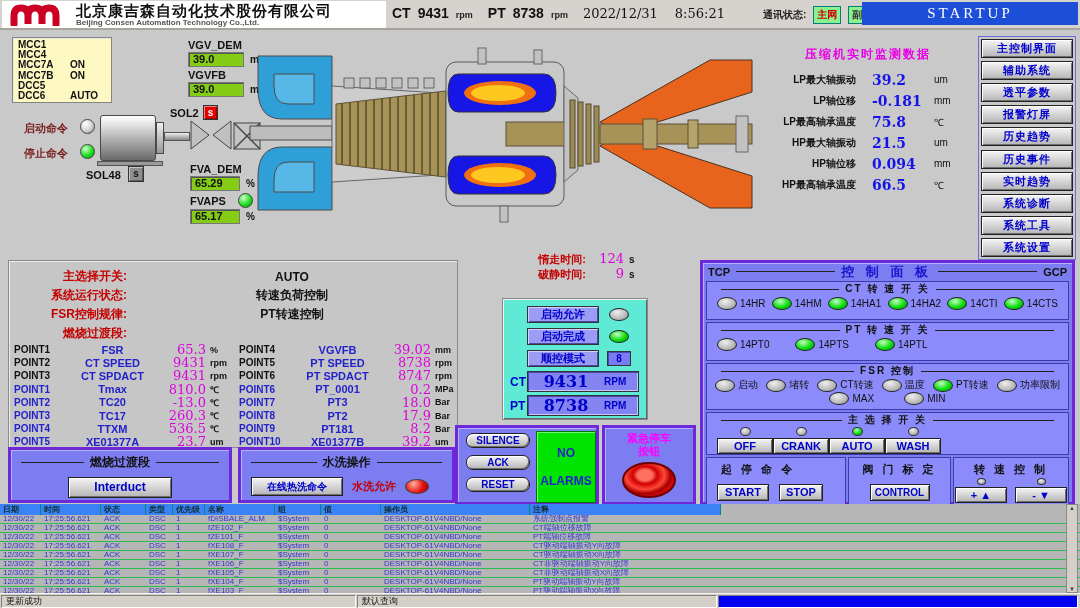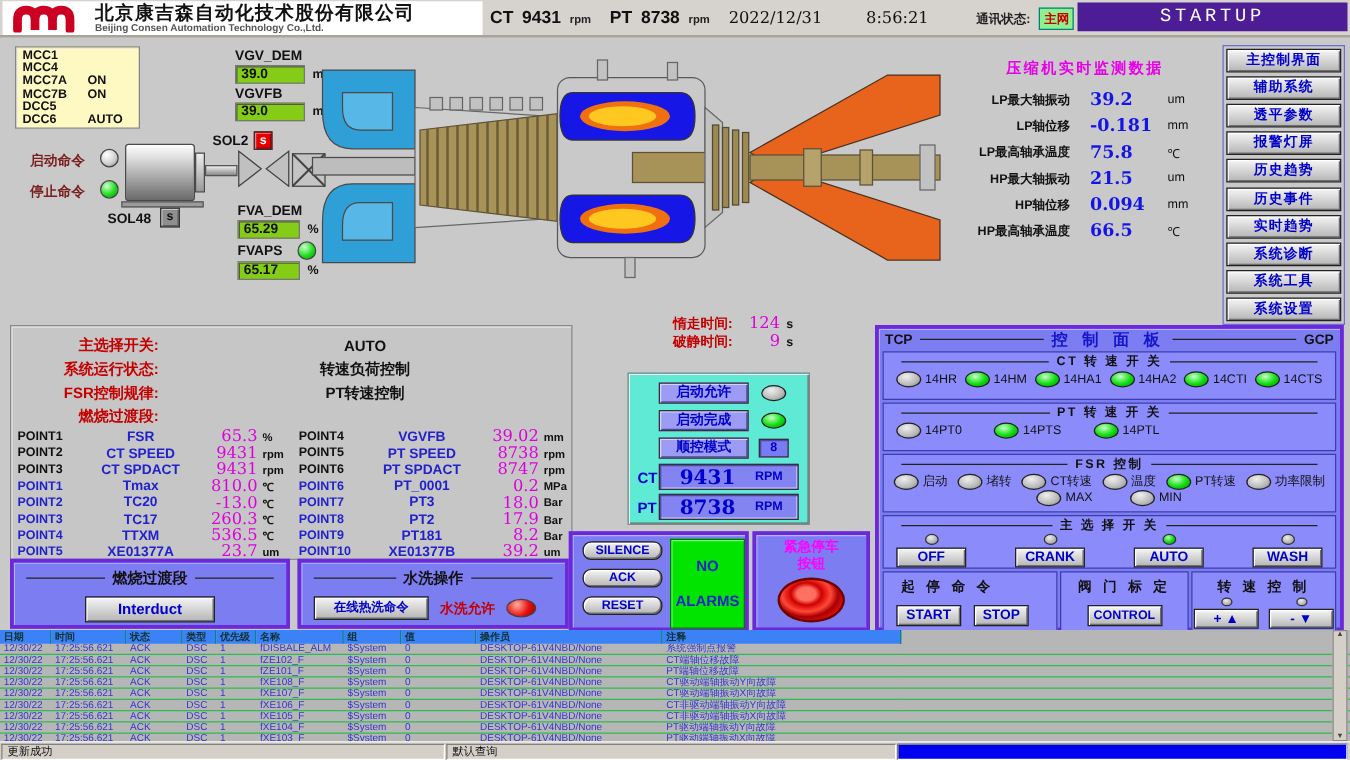--- a/index.html
+++ b/index.html
@@ -10,21 +10,21 @@
   .hdr{left:0;top:0;width:1080px;height:30px;background:#d6d3ce;border-bottom:2px solid #a8a49c}
   .logobox{left:2px;top:1px;width:384px;height:27px;background:#fff;display:flex;align-items:center}
   .co-cn{font-size:15px;font-weight:bold;color:#111;letter-spacing:1px;line-height:15px}
   .co-en{font-size:8px;font-weight:bold;color:#555;line-height:9px}
   .hline{left:392px;top:5px;display:flex;align-items:baseline;gap:7px;white-space:nowrap}
   .hv{font-size:14px;font-weight:bold;color:#111}
   .hu{font-size:9px;font-weight:bold;color:#222}
   .hdt{font-size:13px;font-family:"DejaVu Serif",serif;color:#111}
   .comm{font-size:10px;font-weight:bold;color:#222}
   .netbadge{display:inline-block;min-width:26px;padding:1px 3px;background:#8ef08e;border:1px solid #00807a;font-size:10px;font-weight:bold;text-align:center}
-  .banner{left:862px;top:2px;width:216px;height:23px;background:#4c1d95;color:#fff;font-family:Liberation Mono, monospace;font-size:15px;letter-spacing:3px;text-align:center;line-height:23px}
+  .banner{left:862px;top:2px;width:216px;height:23px;background:#1d4ed8;color:#fff;font-family:Liberation Serif, serif;font-size:15px;letter-spacing:3px;text-align:center;line-height:23px}
   
   .led{border-radius:50%;border:1px solid #444}
   .led.green{background:radial-gradient(circle at 35% 30%,#d2ffd2,#1ede1e 55%,#009600)}
   .led.gray{background:radial-gradient(circle at 35% 30%,#ffffff,#d2d2d2 55%,#8a8a8a)}
   .led.red{background:radial-gradient(circle at 35% 30%,#ffb0a0,#e81010 55%,#980000)}
   .eled{width:20px;height:13px;border-radius:50%;border:1px solid #222;background:radial-gradient(ellipse at 40% 30%,#efefef,#b9b9b9 60%,#7d7d7d)}
   .eled.on{background:radial-gradient(ellipse at 40% 30%,#c6ffc6,#0ddd0d 55%,#009300)}
   .dot{width:11px;height:9px;border-radius:50%;border:1px solid #333;background:radial-gradient(ellipse at 40% 30%,#eee,#b5b5b5 60%,#808080)}
   .dot.on{background:radial-gradient(ellipse at 40% 30%,#b8ffb8,#10d810 55%,#009300)}
   .ibox{background:#84cc16;border:1px solid #777;box-shadow:inset 1px 1px 0 #555;font-size:11px;font-weight:bold;color:#111;padding:1px 4px;line-height:11px}
@@ -110,21 +110,21 @@
       </div>
     </div>
     <div class="a hline">
       <span class="hv">CT</span>
       <span class="hv">9431</span>
       <span class="hu">rpm</span>
       <span class="hv" style="margin-left:8px">PT</span>
       <span class="hv">8738</span>
       <span class="hu">rpm</span>
       <span class="hdt" style="margin-left:8px">2022/12/31</span>
-      <span class="hdt" style="margin-left:28px">8:56:21</span>
+      <span class="hdt" style="margin-left:10px">8:56:21</span>
       <span class="comm" style="margin-left:31px">通讯状态:</span>
       <span class="netbadge" style="color:#cc0000">主网</span>
       <span class="netbadge" style="color:#333">副网</span>
     </div>
     <div class="a banner">STARTUP</div>
   </div>
 
   <div class="a" style="left:12px;top:37px;width:100px;height:66px;background:#fef9c3;border:1px solid #858585;box-shadow:inset 1px 1px 0 #e8e8e8;padding:2px 5px">
 
       <div style="display:flex;height:10.2px;font-size:10px;font-weight:bold;color:#111;line-height:10px">
@@ -650,21 +650,21 @@
 
           <div class="switem">
             <span class="eled"></span>
             <span>MIN</span>
           </div>
         </div>
     </div>
 
     <div class="sec" style="height:43px">
       <div class="tline">主 选 择 开 关</div>
-      <div class="swrow" style="justify-content:space-between;padding-top:0">
+      <div class="swrow" style="justify-content:flex-start;padding-top:0">
 
           <div class="selitem">
             <span class="dot"></span>
             <span class="btn selbtn">OFF</span>
           </div>
 
           <div class="selitem">
             <span class="dot"></span>
             <span class="btn selbtn">CRANK</span>
           </div>

